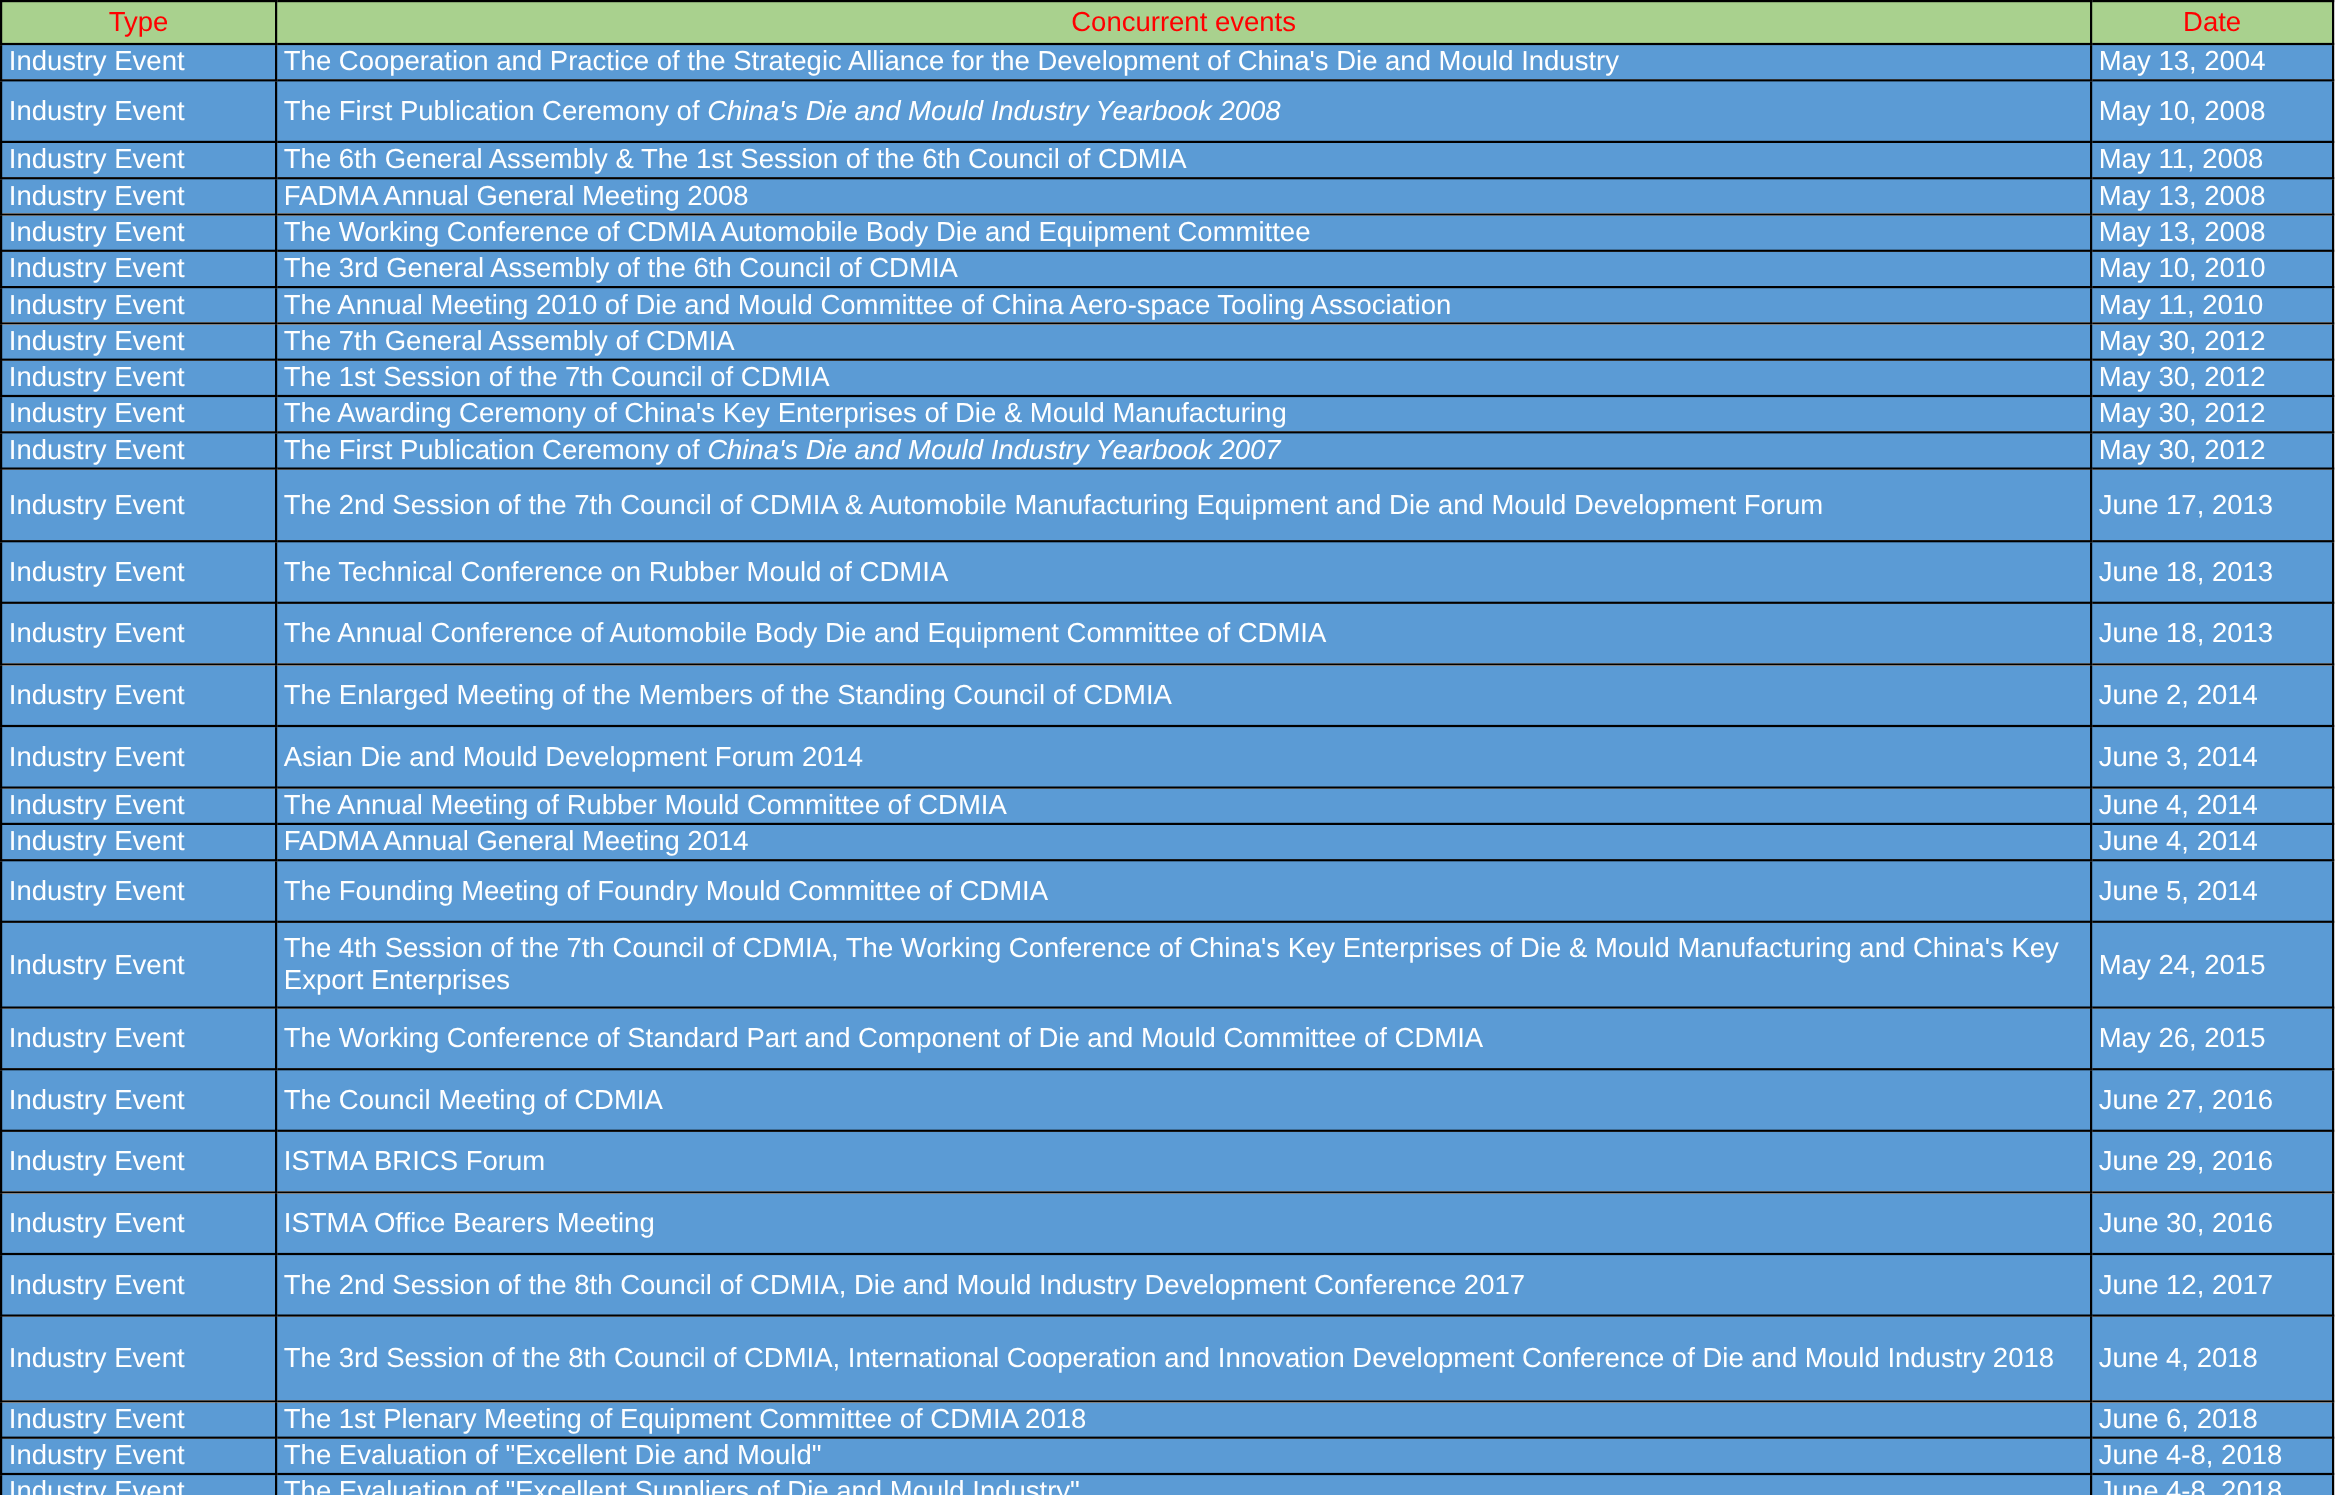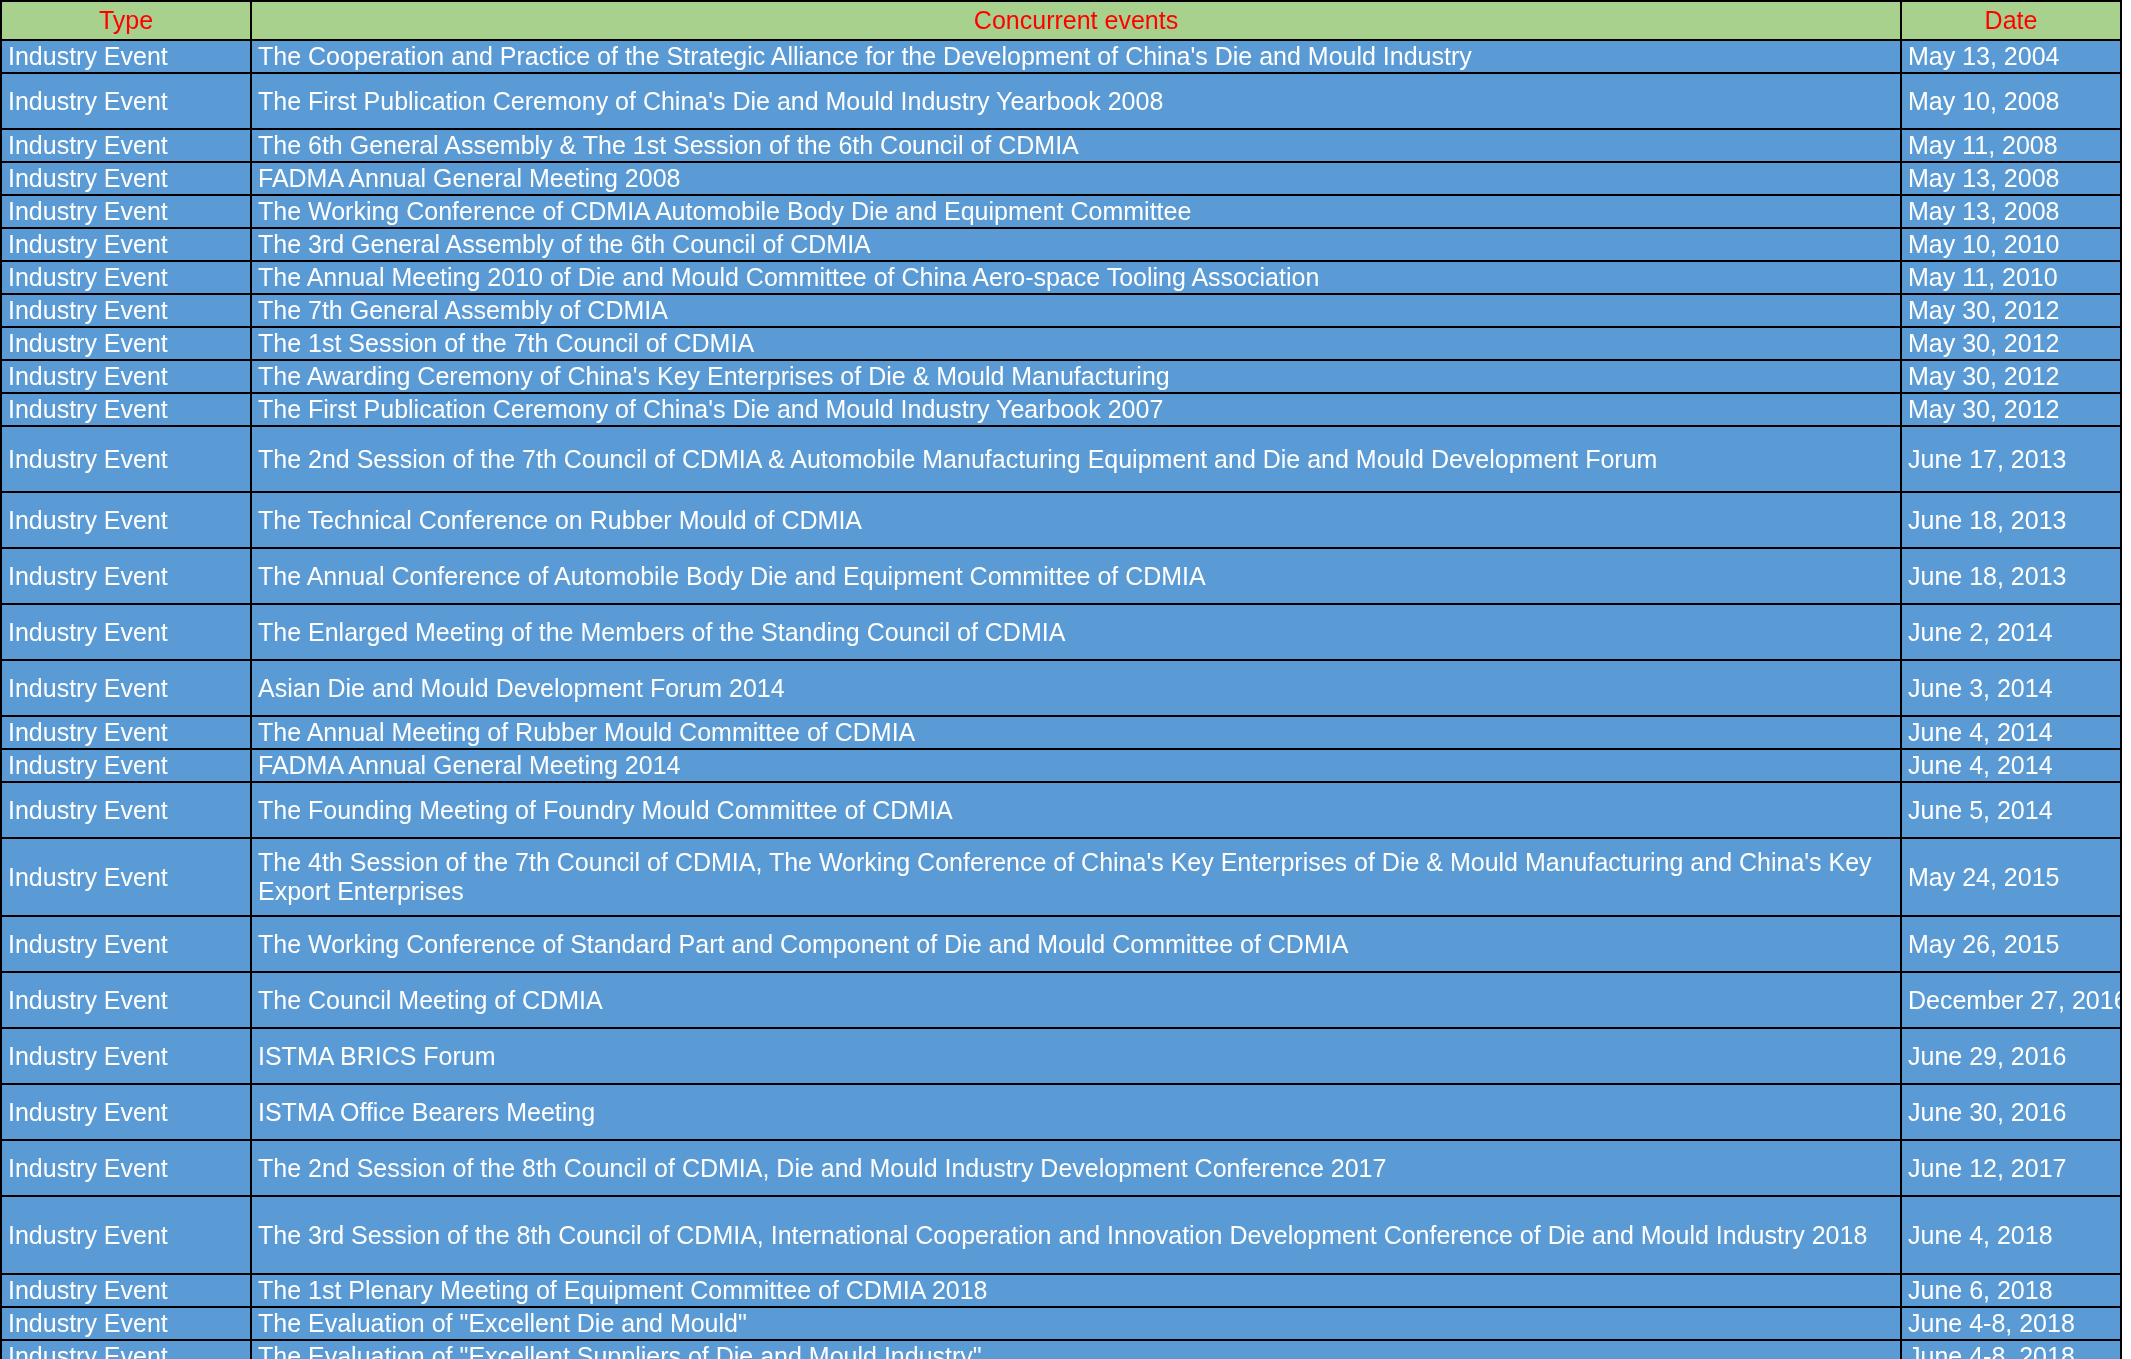--- a/index.html
+++ b/index.html
@@ -49,20 +49,21 @@
   td.cell-event {
     text-align: left;
     margin-left: 24px;
   }
   td.cell-date {
     text-align: left;
     white-space: nowrap;
   }
   td.cell-event em,
   .italic {
+    font-style: italic;
   }
   tr.tall-1 > td { height: 52px; }
   tr.tall-2 > td { height: 62px; }
   tr.tall-3 > td { height: 74px; }
 </style>
 </head>
 <body>
 
 <table class="events-table">
   <colgroup>
@@ -179,21 +180,21 @@
         <td class="cell-date">May 24, 2015</td>
       </tr>
       <tr class="row-industry tall-1">
         <td class="cell-type">Industry Event</td>
         <td class="cell-event"><span>The Working Conference of Standard Part and Component of Die and Mould Committee of CDMIA</span></td>
         <td class="cell-date">May 26, 2015</td>
       </tr>
       <tr class="row-industry tall-1">
         <td class="cell-type">Industry Event</td>
         <td class="cell-event"><span>The Council Meeting of CDMIA</span></td>
-        <td class="cell-date">December 27, 2016</td>
+        <td class="cell-date">June 27, 2016</td>
       </tr>
       <tr class="row-industry tall-1">
         <td class="cell-type">Industry Event</td>
         <td class="cell-event"><span>ISTMA BRICS Forum</span></td>
         <td class="cell-date">June 29, 2016</td>
       </tr>
       <tr class="row-industry tall-1">
         <td class="cell-type">Industry Event</td>
         <td class="cell-event"><span>ISTMA Office Bearers Meeting</span></td>
         <td class="cell-date">June 30, 2016</td>

